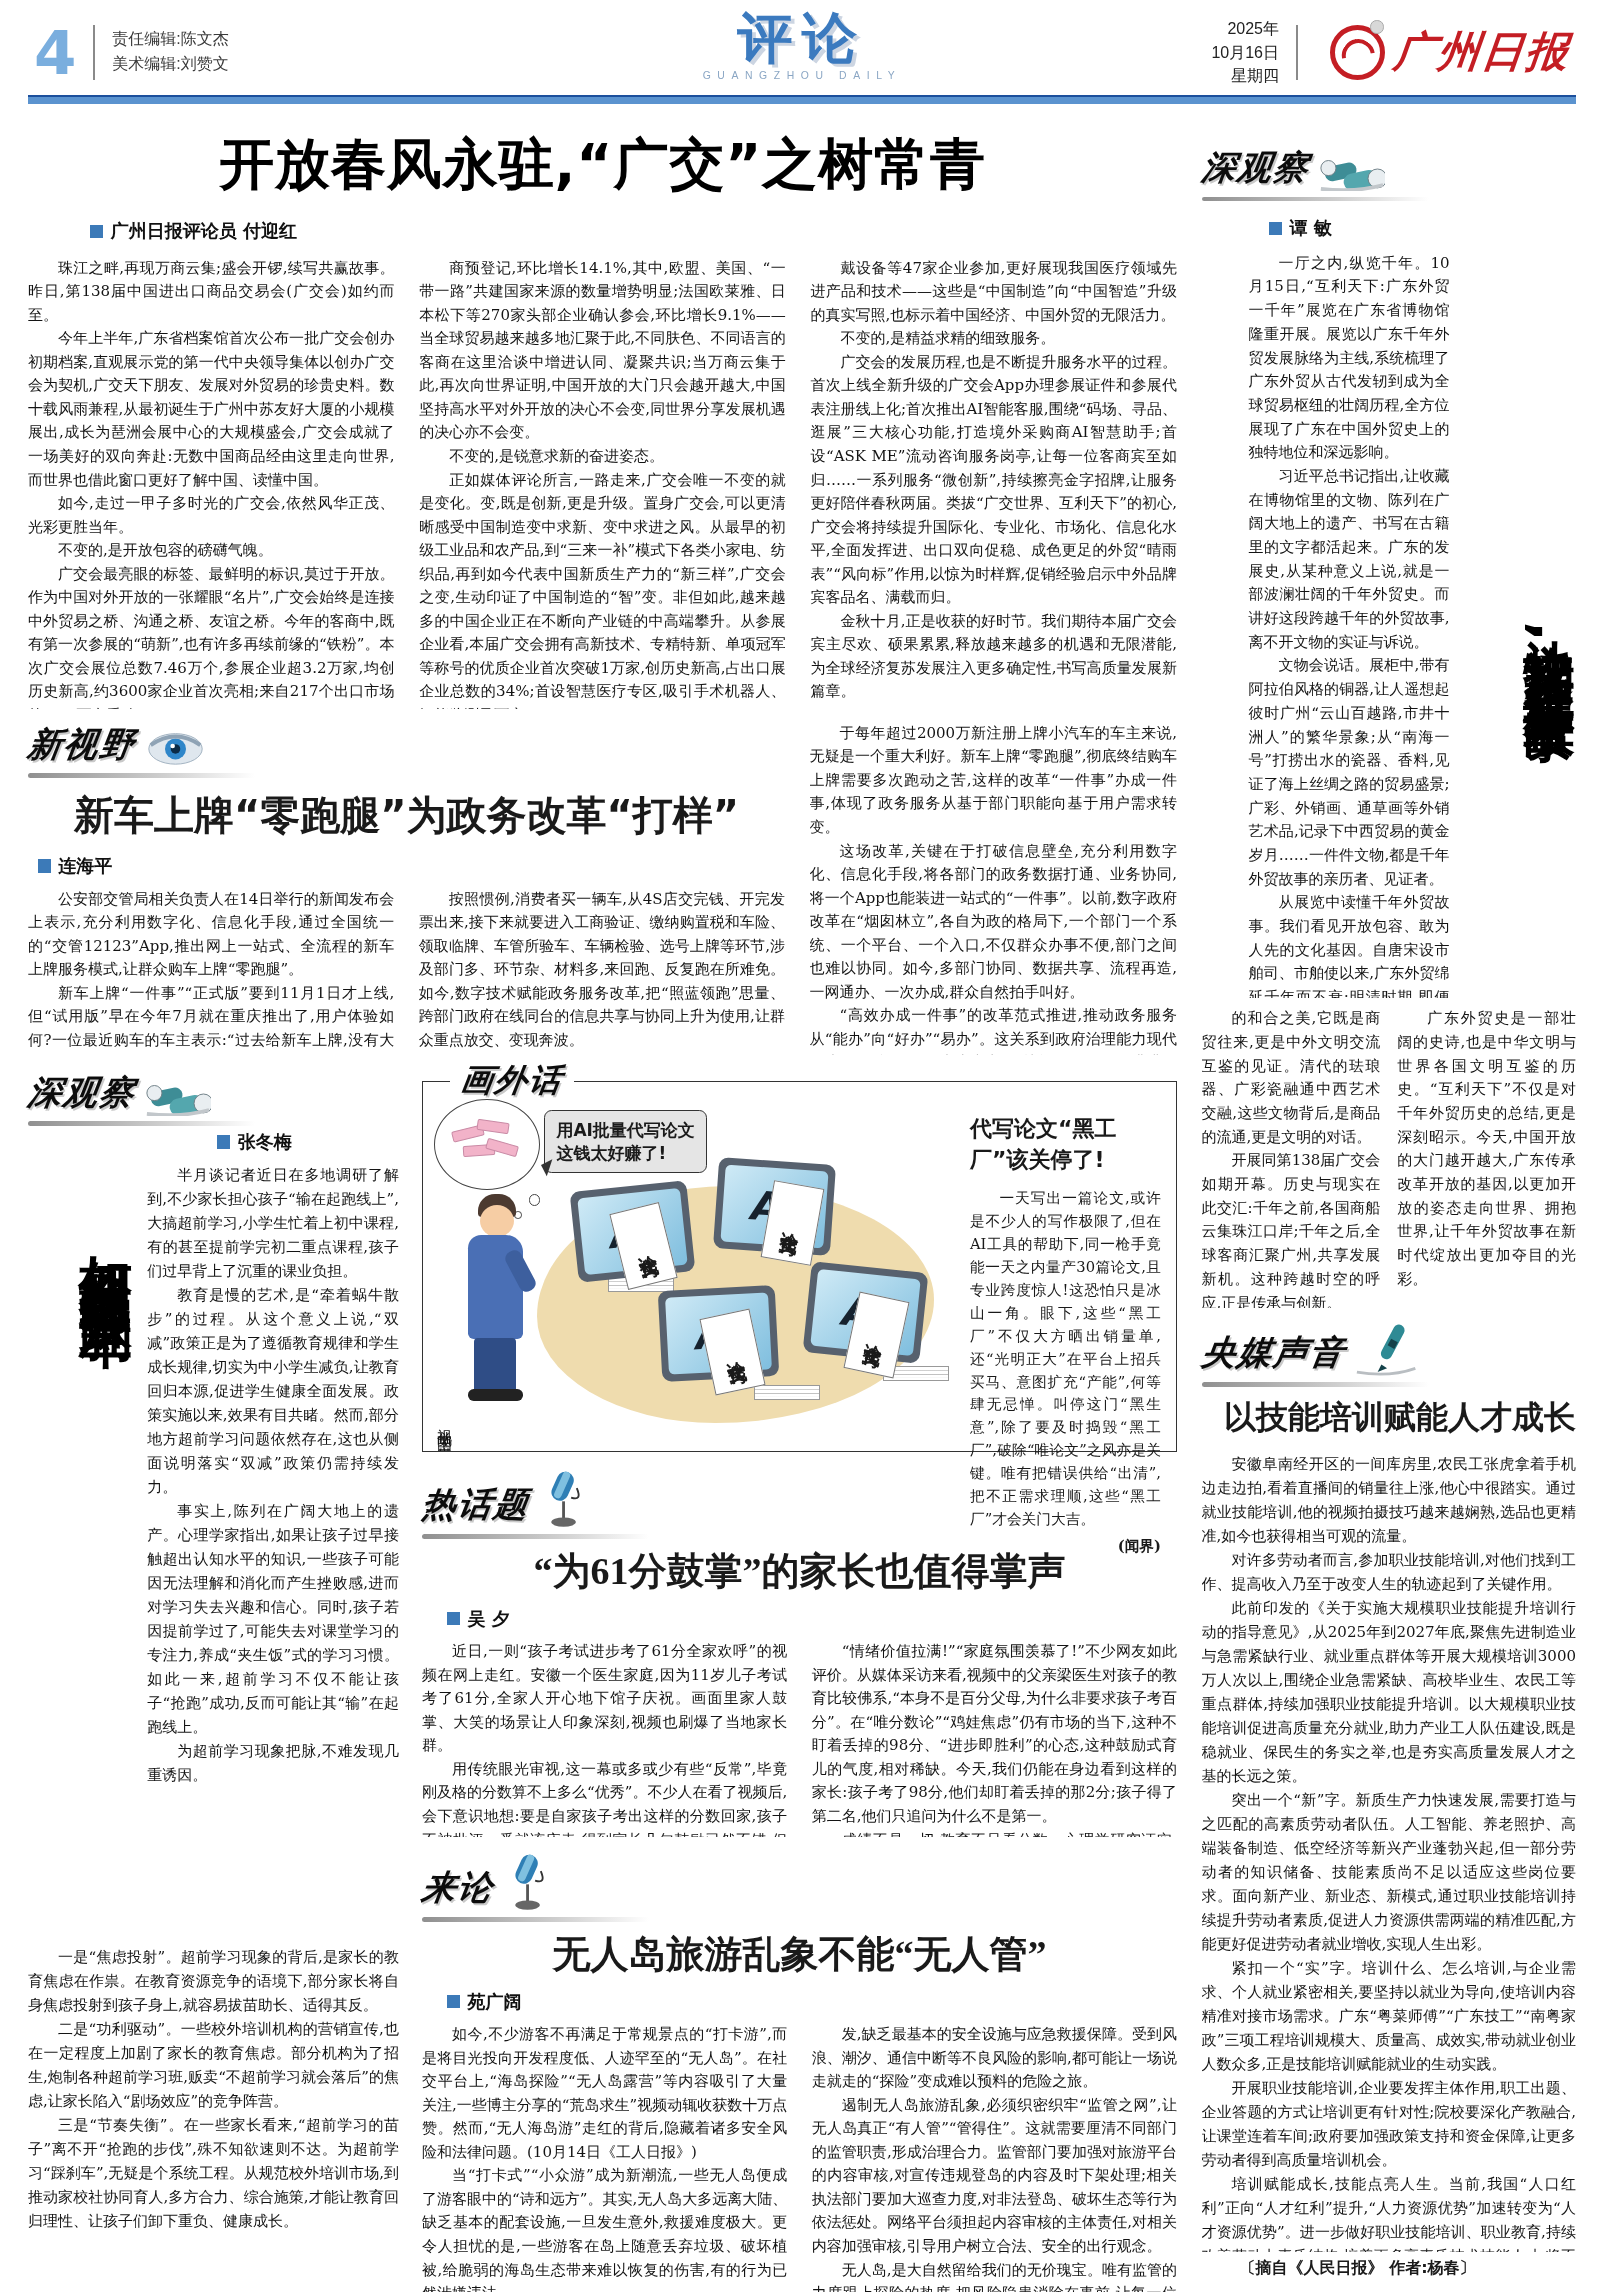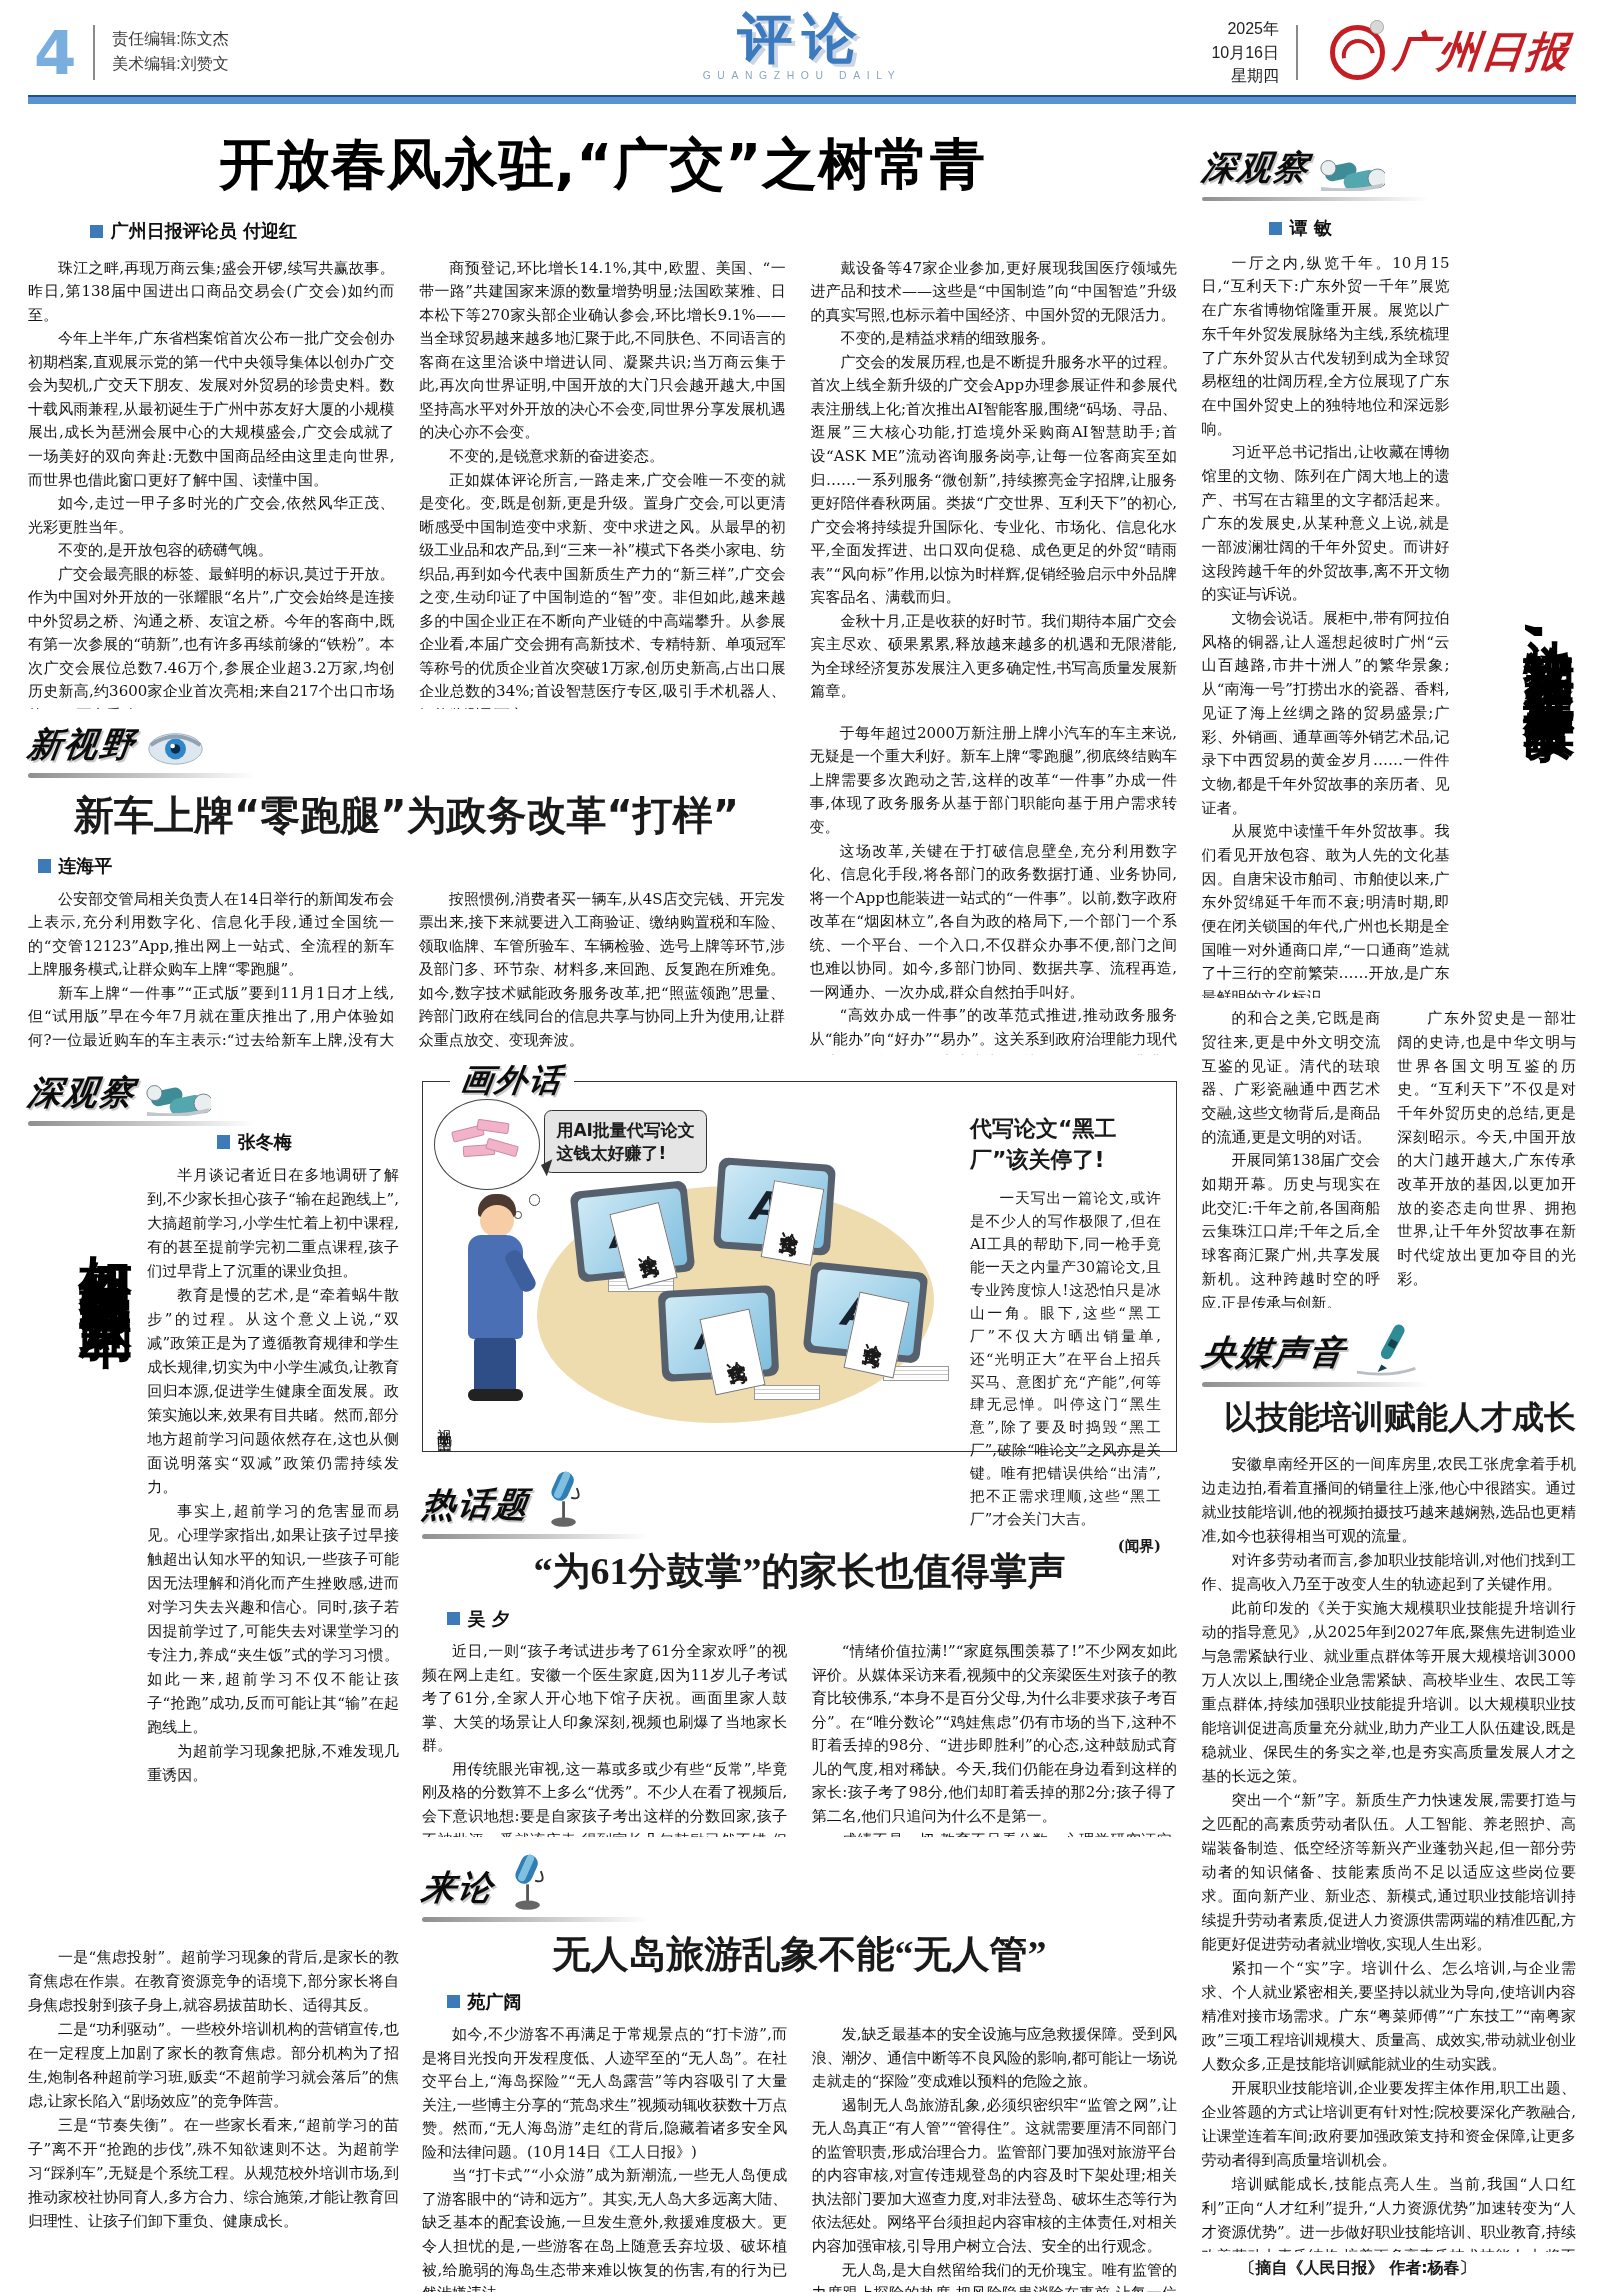--- a/index.html
+++ b/index.html
@@ -105,21 +105,21 @@
   #hot-body { height:197px; }
   #lailun-body { flex:1; min-height:0; }
   #hottopic { margin-top:17px; }
   #lailun { margin-top:15px; flex:1; min-height:0; display:flex; flex-direction:column; }
 
   
   #robs-badge { margin-top:28px; }
   #robs-byline { margin:15px 0 11.4px 28px;padding-left:39px; }
   #robs-row { display:flex; height:746px; }
   #robs-text { width:248px; }
-  #robs-text p { font-size:15px; line-height:1.58; }
+  #robs-text p { font-size:15px; line-height:1.58;margin-left:47px; }
   #robs-vhead { flex:1; font-size:51px; line-height:1.07; letter-spacing:3.8px; padding-top:24.6px; text-align:center; }
   #robs-cont { display:flex; gap:17px; height:301px; margin-top:9.5px; }
   #robs-cont .col p { font-size:15px; line-height:1.58; }
   #ym-headline { font-family:"DejaVu Sans","Liberation Sans",sans-serif; font-size:32px; font-weight:800; text-align:right; margin:9.5px 0 11.4px 0; }
   #ym-body { flex:1; min-height:0; }
   #ym-body p { font-size:15px; line-height:1.6; }
   #ym-attr { font-family:"DejaVu Sans",sans-serif; font-size:16px; font-weight:700; padding:5.7px 0 13.2px 38px; }
 </style>
 </head>
 <body>
@@ -236,21 +236,21 @@
           <div class="swoosh"></div>
           <div id="lobs-byline" class="byline">
             <span class="sq"></span>
             <span>张冬梅</span>
           </div>
           <div id="lobs-row">
             <div id="lobs-vhead" class="vhead">如何给超前学习『踩刹车』?</div>
             <div id="lobs-text" class="clip bodytext">
                 <p>半月谈记者近日在多地调研了解到,不少家长担心孩子“输在起跑线上”,大搞超前学习,小学生忙着上初中课程,有的甚至提前学完初二重点课程,孩子们过早背上了沉重的课业负担。</p>
                 <p>教育是慢的艺术,是“牵着蜗牛散步”的过程。从这个意义上说,“双减”政策正是为了遵循教育规律和学生成长规律,切实为中小学生减负,让教育回归本源,促进学生健康全面发展。政策实施以来,效果有目共睹。然而,部分地方超前学习问题依然存在,这也从侧面说明落实“双减”政策仍需持续发力。</p>
-                <p>事实上,超前学习的危害显而易见。心理学家指出,如果让孩子过早接触超出认知水平的知识,一些孩子可能因无法理解和消化而产生挫败感,进而对学习失去兴趣和信心。同时,孩子若因提前学过了,可能失去对课堂学习的专注力,养成“夹生饭”式的学习习惯。如此一来,超前学习不仅不能让孩子“抢跑”成功,反而可能让其“输”在起跑线上。</p>
+                <p>事实上,陈列在广阔大地上的遗产。心理学家指出,如果让孩子过早接触超出认知水平的知识,一些孩子可能因无法理解和消化而产生挫败感,进而对学习失去兴趣和信心。同时,孩子若因提前学过了,可能失去对课堂学习的专注力,养成“夹生饭”式的学习习惯。如此一来,超前学习不仅不能让孩子“抢跑”成功,反而可能让其“输”在起跑线上。</p>
                 <p>为超前学习现象把脉,不难发现几重诱因。</p>
               </div>
           </div>
           <div id="lobs-cont" class="clip bodytext">
               <p>一是“焦虑投射”。超前学习现象的背后,是家长的教育焦虑在作祟。在教育资源竞争的语境下,部分家长将自身焦虑投射到孩子身上,就容易拔苗助长、适得其反。</p>
               <p>二是“功利驱动”。一些校外培训机构的营销宣传,也在一定程度上加剧了家长的教育焦虑。部分机构为了招生,炮制各种超前学习班,贩卖“不超前学习就会落后”的焦虑,让家长陷入“剧场效应”的竞争阵营。</p>
               <p>三是“节奏失衡”。在一些家长看来,“超前学习的苗子”离不开“抢跑的步伐”,殊不知欲速则不达。为超前学习“踩刹车”,无疑是个系统工程。从规范校外培训市场,到推动家校社协同育人,多方合力、综合施策,才能让教育回归理性、让孩子们卸下重负、健康成长。</p>
             </div>
         </div>
 

